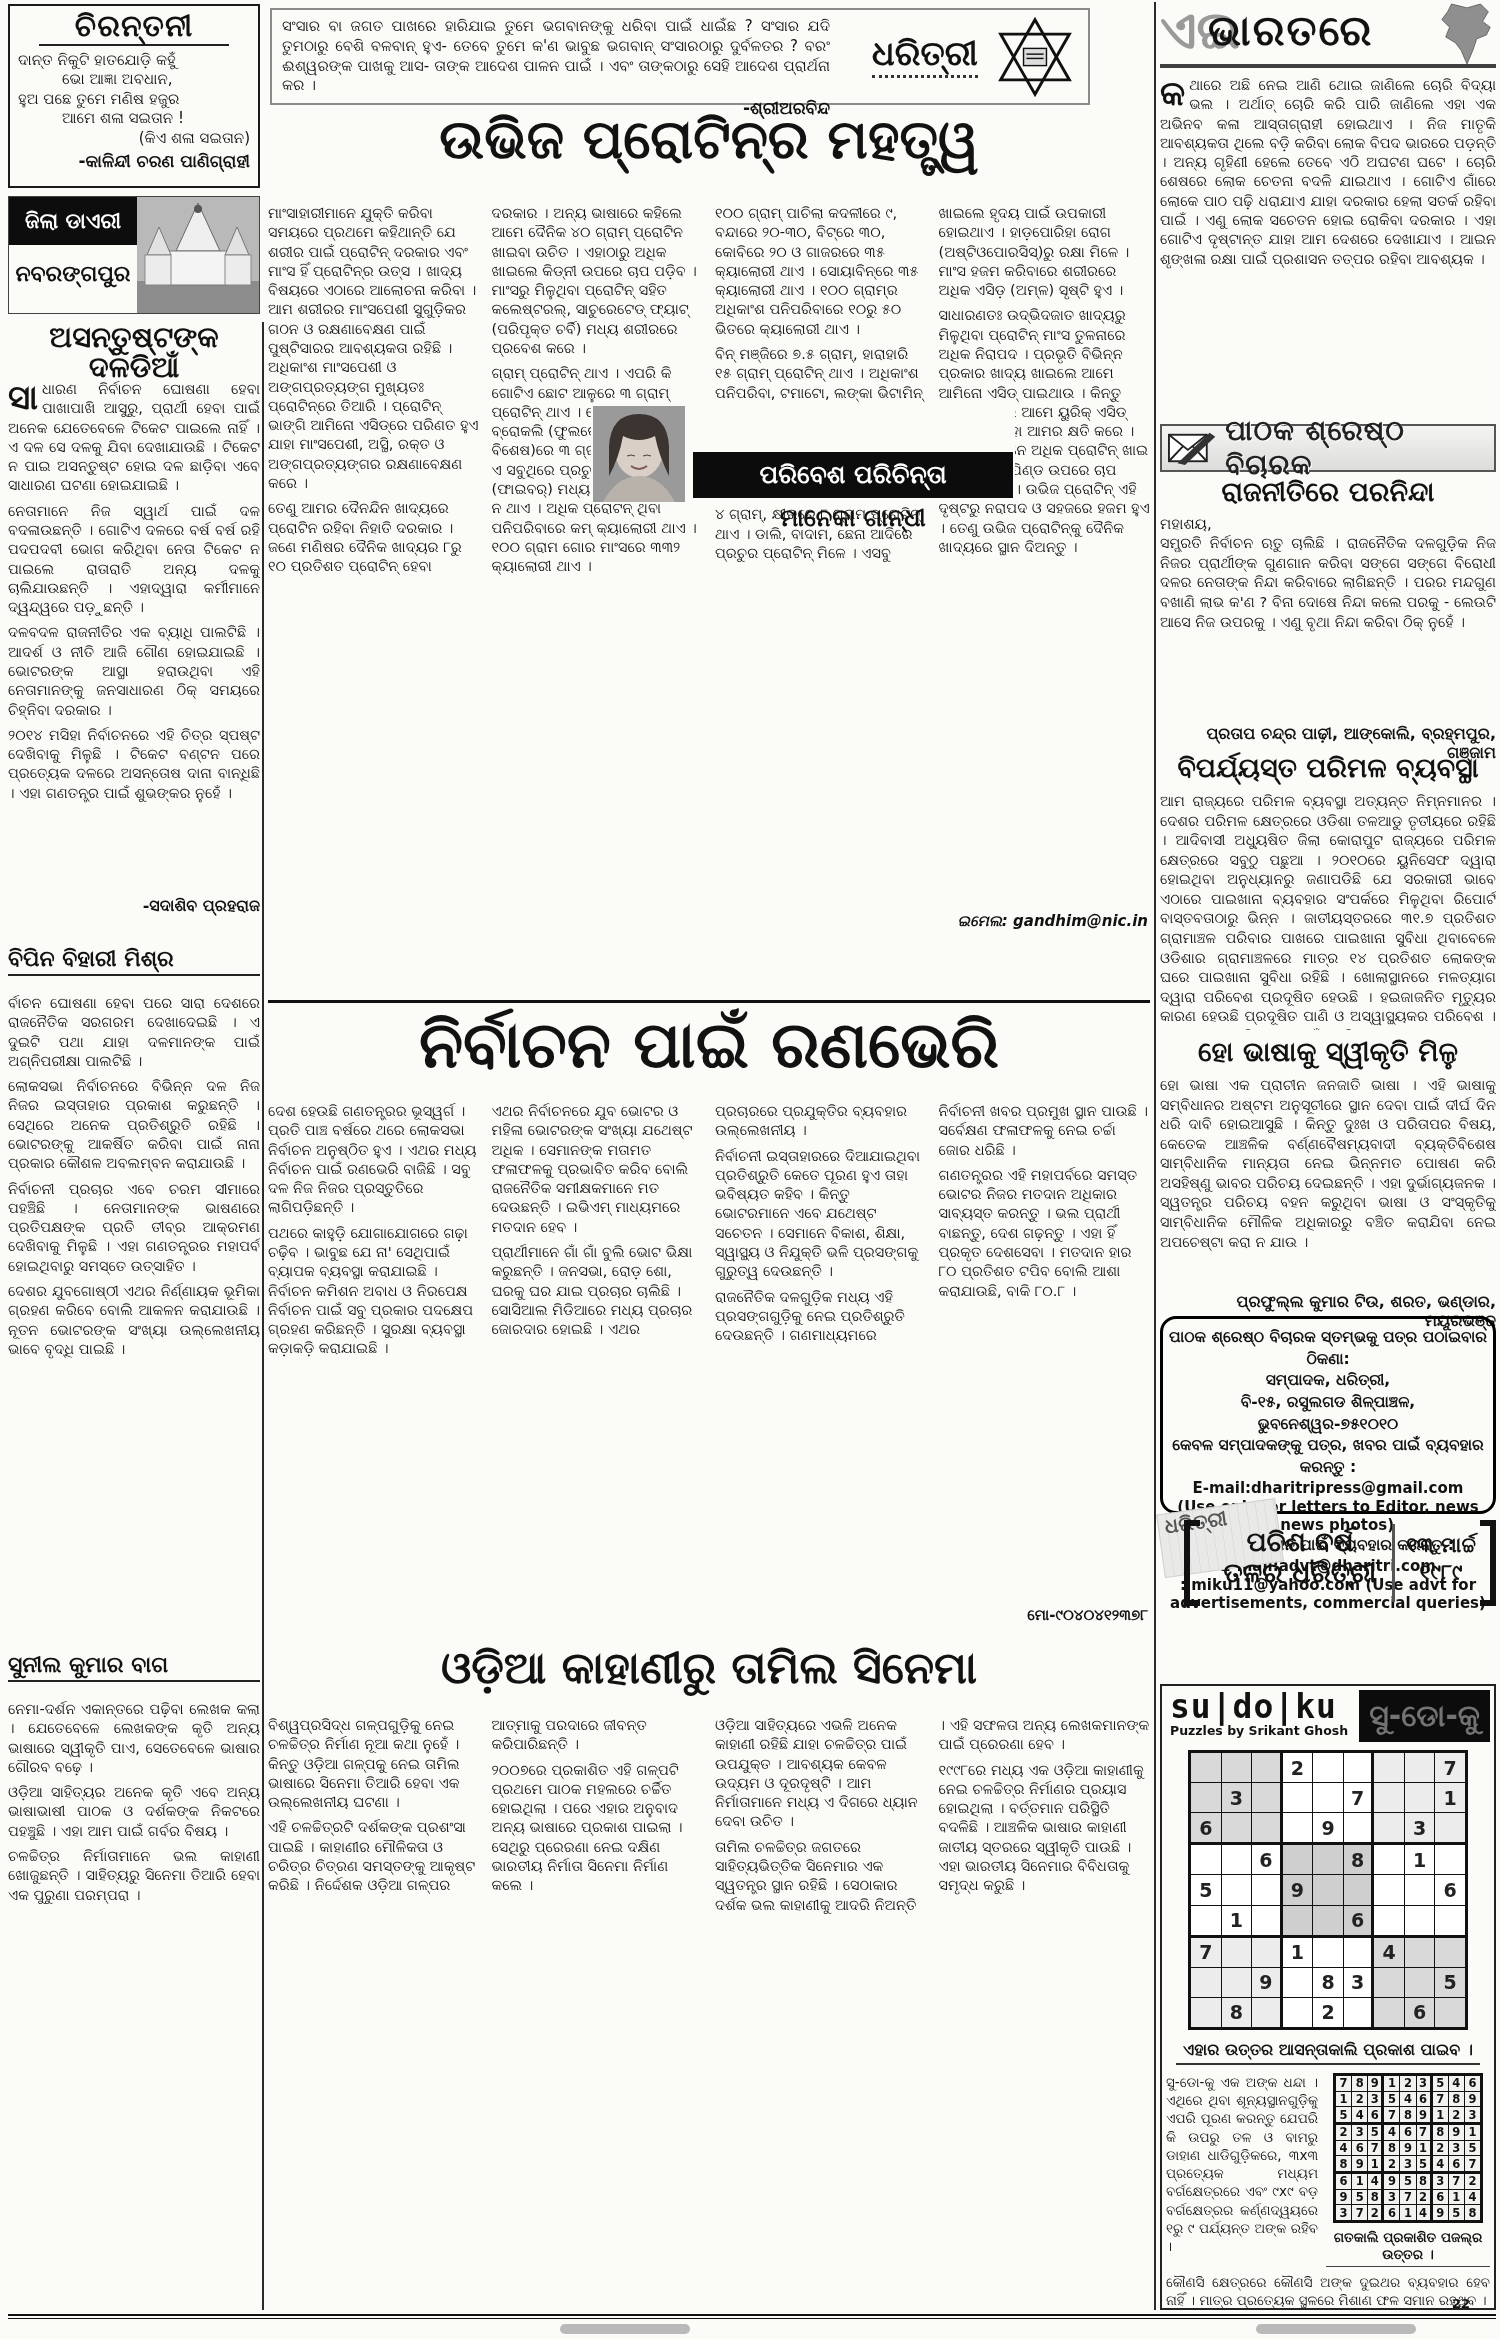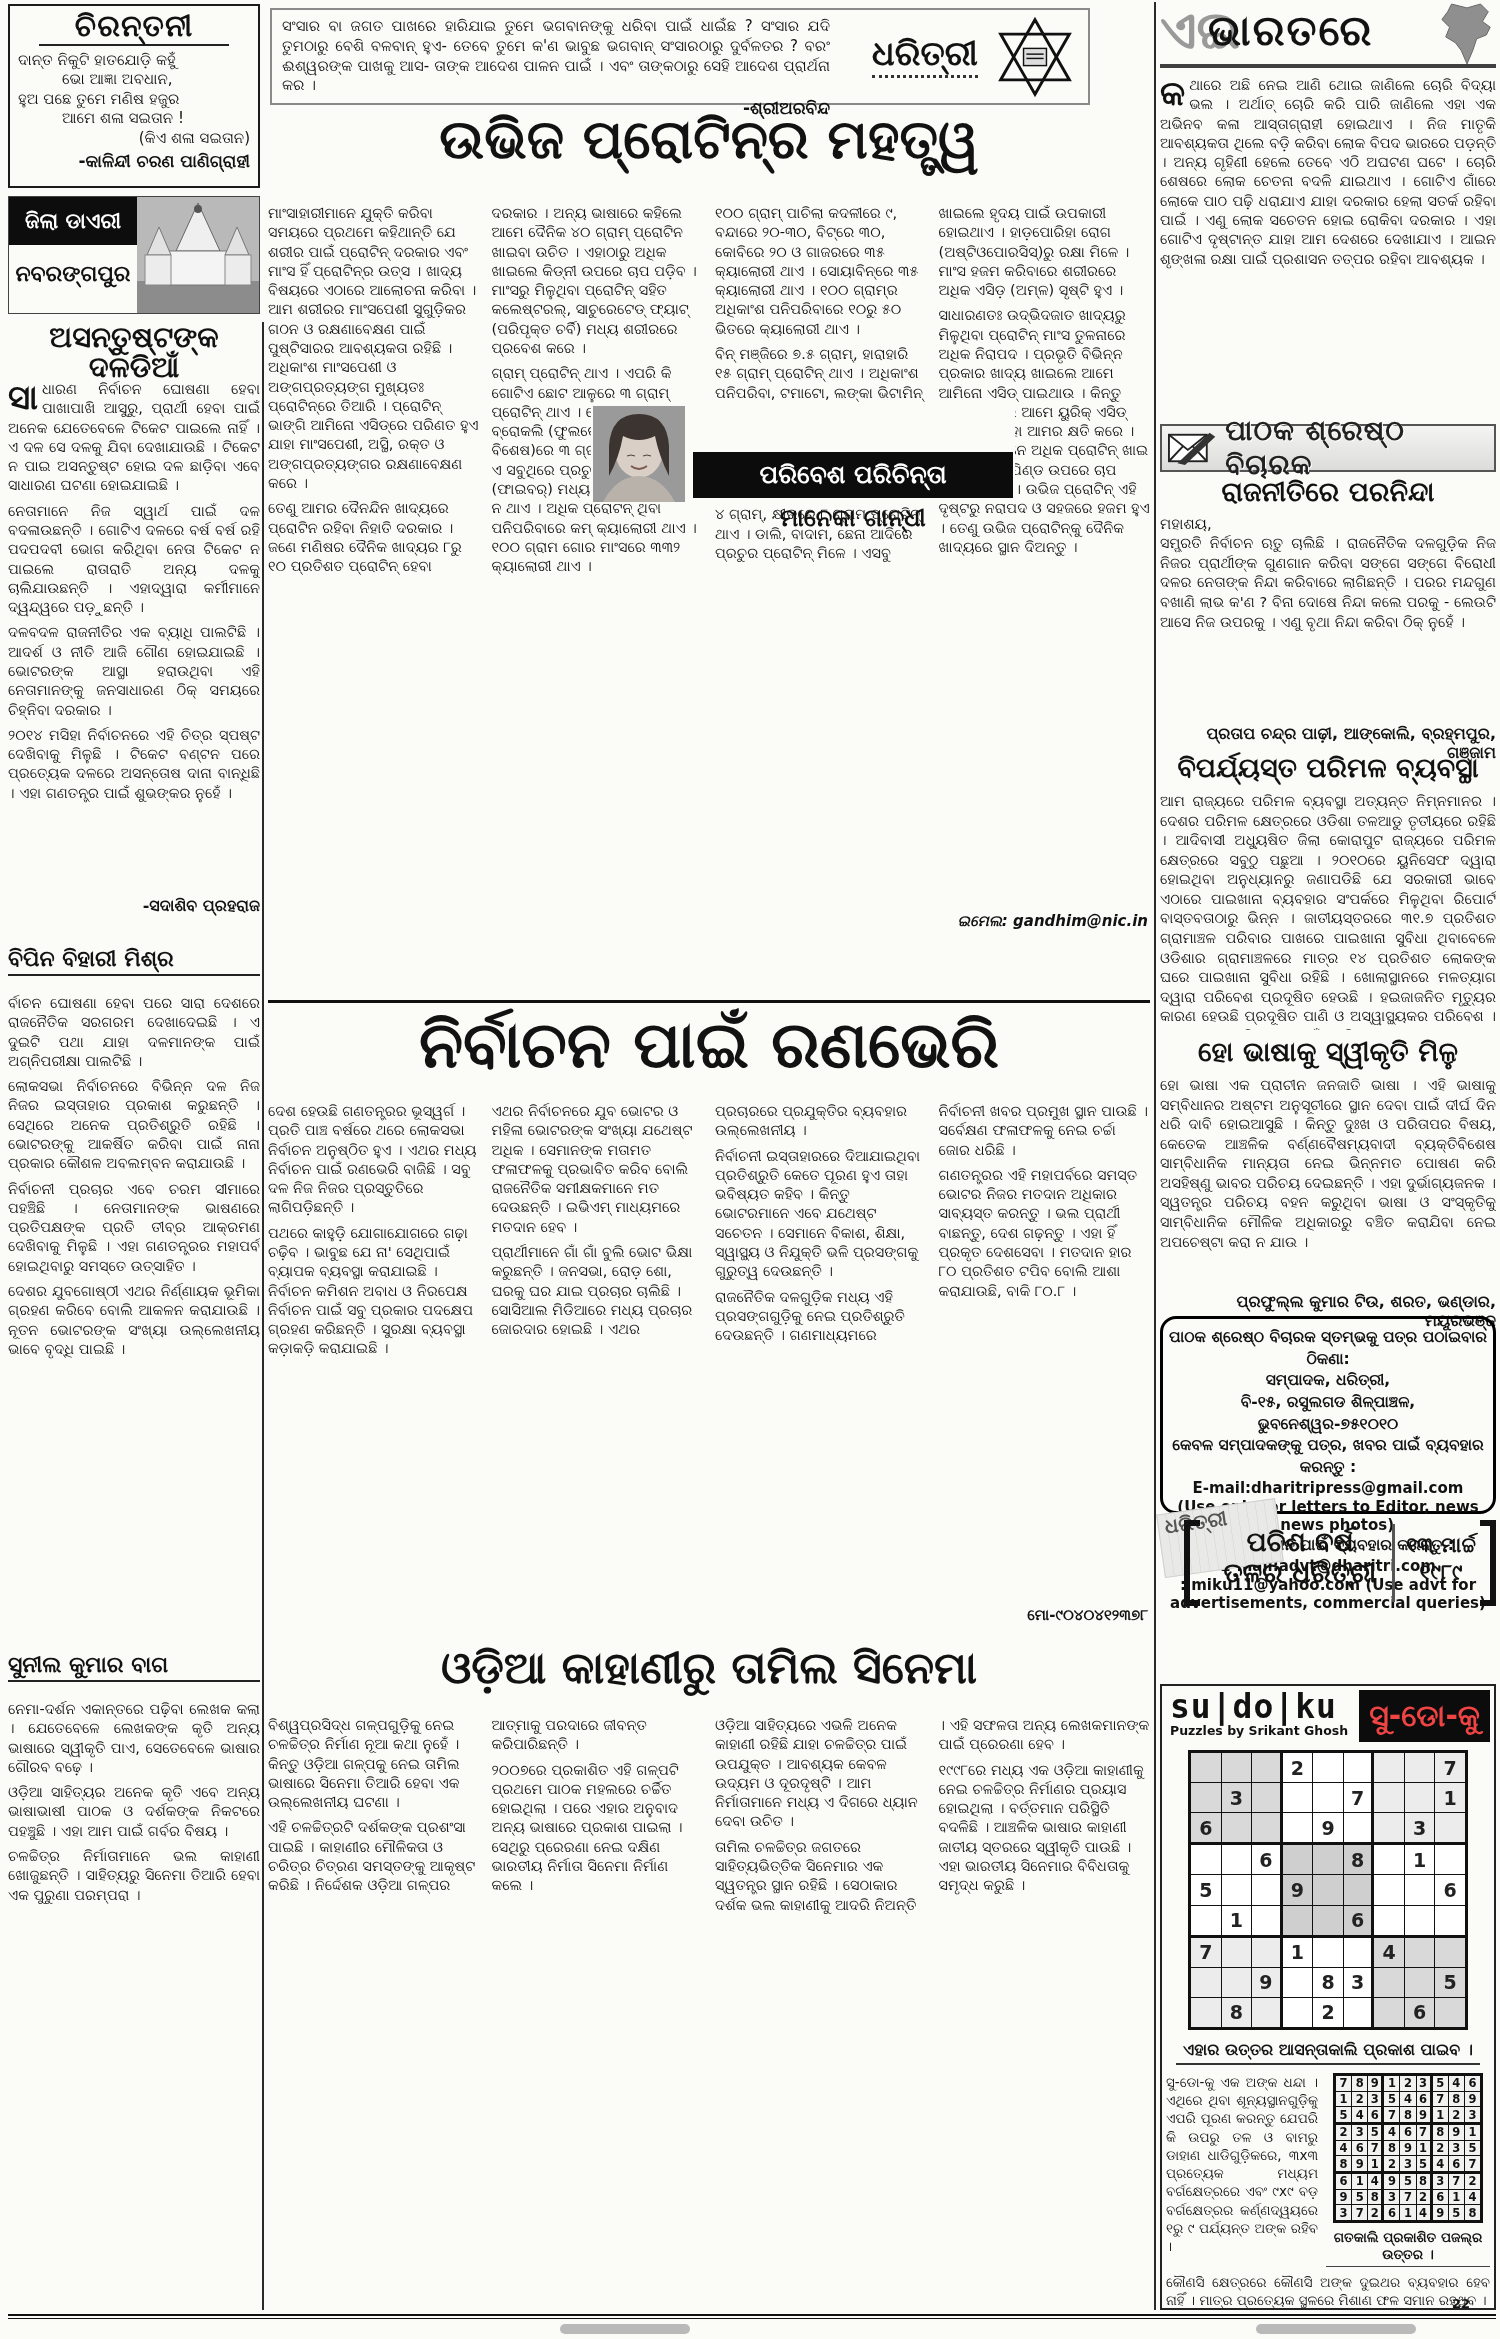--- a/index.html
+++ b/index.html
@@ -89,21 +89,21 @@
   .yrs-div{position:absolute;left:232px;top:4px;width:3px;height:78px;background:#555;}
   .yrs-date{position:absolute;left:244px;top:12px;width:74px;text-align:center;font-size:21px;font-weight:bold;line-height:1.3;}
   .bullets{left:1160px;top:1612px;width:336px;font-size:15px;line-height:1.35;}
   .bullets p{margin:0 0 4px 0;}
   
   .sudoku{left:1160px;top:1684px;width:336px;height:626px;border:2px solid #222;padding:4px;}
   .sud-header{display:flex;height:52px;}
   .sud-brand{flex:1;padding-left:4px;}
   .sud-brand .b1{font-size:33px;font-weight:bold;letter-spacing:1px;line-height:1;font-family:"DejaVu Sans Mono","Liberation Mono",monospace;}
   .sud-brand .b2{font-size:12.5px;font-weight:bold;}
-  .sud-odia{background:#0c0c0c;color:#ef4444;font-size:30px;font-weight:bold;padding:8px 10px;display:flex;align-items:center;}
+  .sud-odia{background:#0c0c0c;color:#737373;font-size:30px;font-weight:bold;padding:8px 10px;display:flex;align-items:center;}
   .grid9{display:grid;grid-template-columns:repeat(9,1fr);border:3px solid #111;background:#111;gap:1px;}
   .puzzle{width:280px;height:280px;margin:8px auto 0 auto;}
   .puzzle .cell{background:#fff;display:flex;align-items:center;justify-content:center;
                 font-size:19px;font-weight:bold;color:#222;}
   .puzzle .cell.sh1{background:#d9d9d9;}
   .puzzle .cell.sh2{background:#ececec;}
   .puzzle .cell.sh1.sh2{background:#cfcfcf;}
   .puzzle .cell.bR{border-right:2px solid #111;}
   .puzzle .cell.bB{border-bottom:2px solid #111;}
   .sud-note{font-size:16px;font-weight:bold;text-align:center;margin-top:10px;

